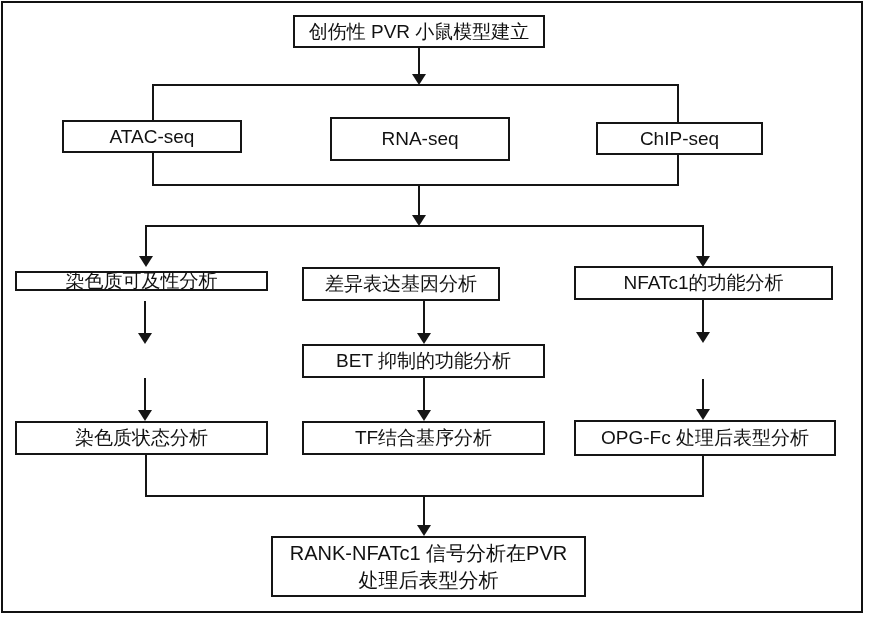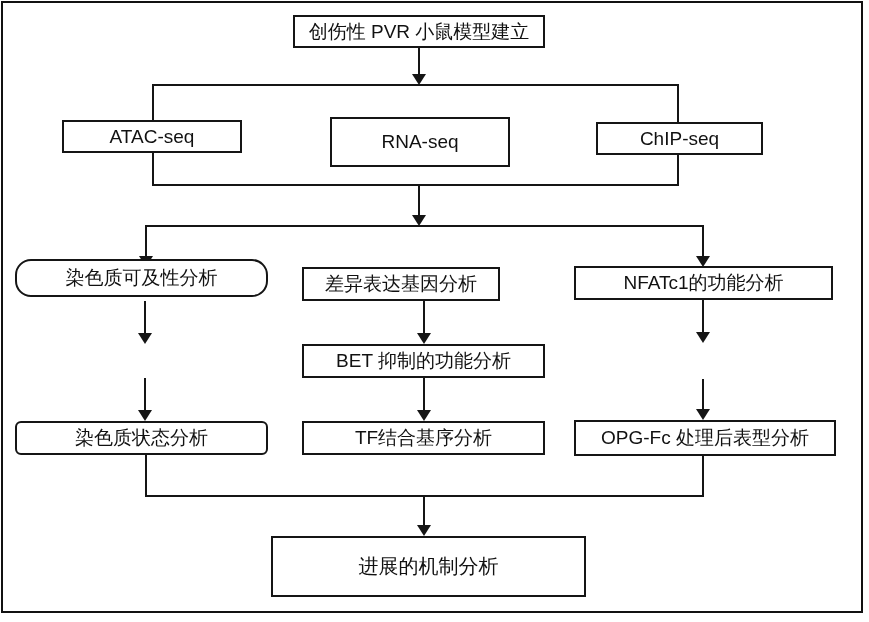--- a/index.html
+++ b/index.html
@@ -64,25 +64,25 @@
     height: 0;
     border-left: 7px solid transparent;
     border-right: 7px solid transparent;
     border-top: 11px solid #151515;
     z-index: 2;
   }
   
   .n-top    { left: 293px; top: 15px;  width: 252px; height: 33px; }
   .n-group  { left: 152px; top: 84px;  width: 527px; height: 102px; }
   .n-atac   { left: 62px;  top: 120px; width: 180px; height: 33px; }
-  .n-rna    { left: 330px; top: 117px; width: 180px; height: 50px; }
+  .n-rna    { left: 330px; top: 117px; width: 180px; height: 44px; }
   .n-chip   { left: 596px; top: 122px; width: 167px; height: 33px; }
-  .n-left1  { left: 15px;  top: 259px; width: 253px; height: 38px; border-radius: 16px; }
+  .n-left1  { left: 15px;  top: 271px; width: 253px; height: 20px; }
   .n-left2  { left: 15px;  top: 344px; width: 253px; height: 34px; }
-  .n-left3  { left: 15px;  top: 421px; width: 253px; height: 34px; border-radius: 6px; }
+  .n-left3  { left: 15px;  top: 421px; width: 253px; height: 34px; }
   .n-mid1   { left: 302px; top: 267px; width: 198px; height: 34px; }
   .n-mid2   { left: 302px; top: 344px; width: 243px; height: 34px; }
   .n-mid3   { left: 302px; top: 421px; width: 243px; height: 34px; }
   .n-right1 { left: 574px; top: 266px; width: 259px; height: 34px; }
   .n-right2 { left: 574px; top: 343px; width: 262px; height: 36px; }
   .n-right3 { left: 574px; top: 420px; width: 262px; height: 36px; }
   .n-final  { left: 271px; top: 536px; width: 315px; height: 61px;
               white-space: normal; font-size: 20px; line-height: 27px;
               flex-direction: column; }
 </style>
@@ -157,16 +157,17 @@
     <span>OPG-Fc 处理后表型分析</span>
   </div>
 
   <div class="vline" style="left:145px; top:455px; height:42px;"></div>
   <div class="vline" style="left:702px; top:456px; height:41px;"></div>
   <div class="hline" style="left:145px; top:495px; width:559px;"></div>
   <div class="vline" style="left:423px; top:497px; height:29px;"></div>
   <div class="arrow-down" style="left:417px; top:525px;"></div>
 
   <div class="box n-final">
-    <span>进展的机制分析</span>
+    <span>RANK-NFATc1 信号分析在PVR</span>
+    <span>处理后表型分析</span>
   </div>
 
 </div>
 
 </body></html>

